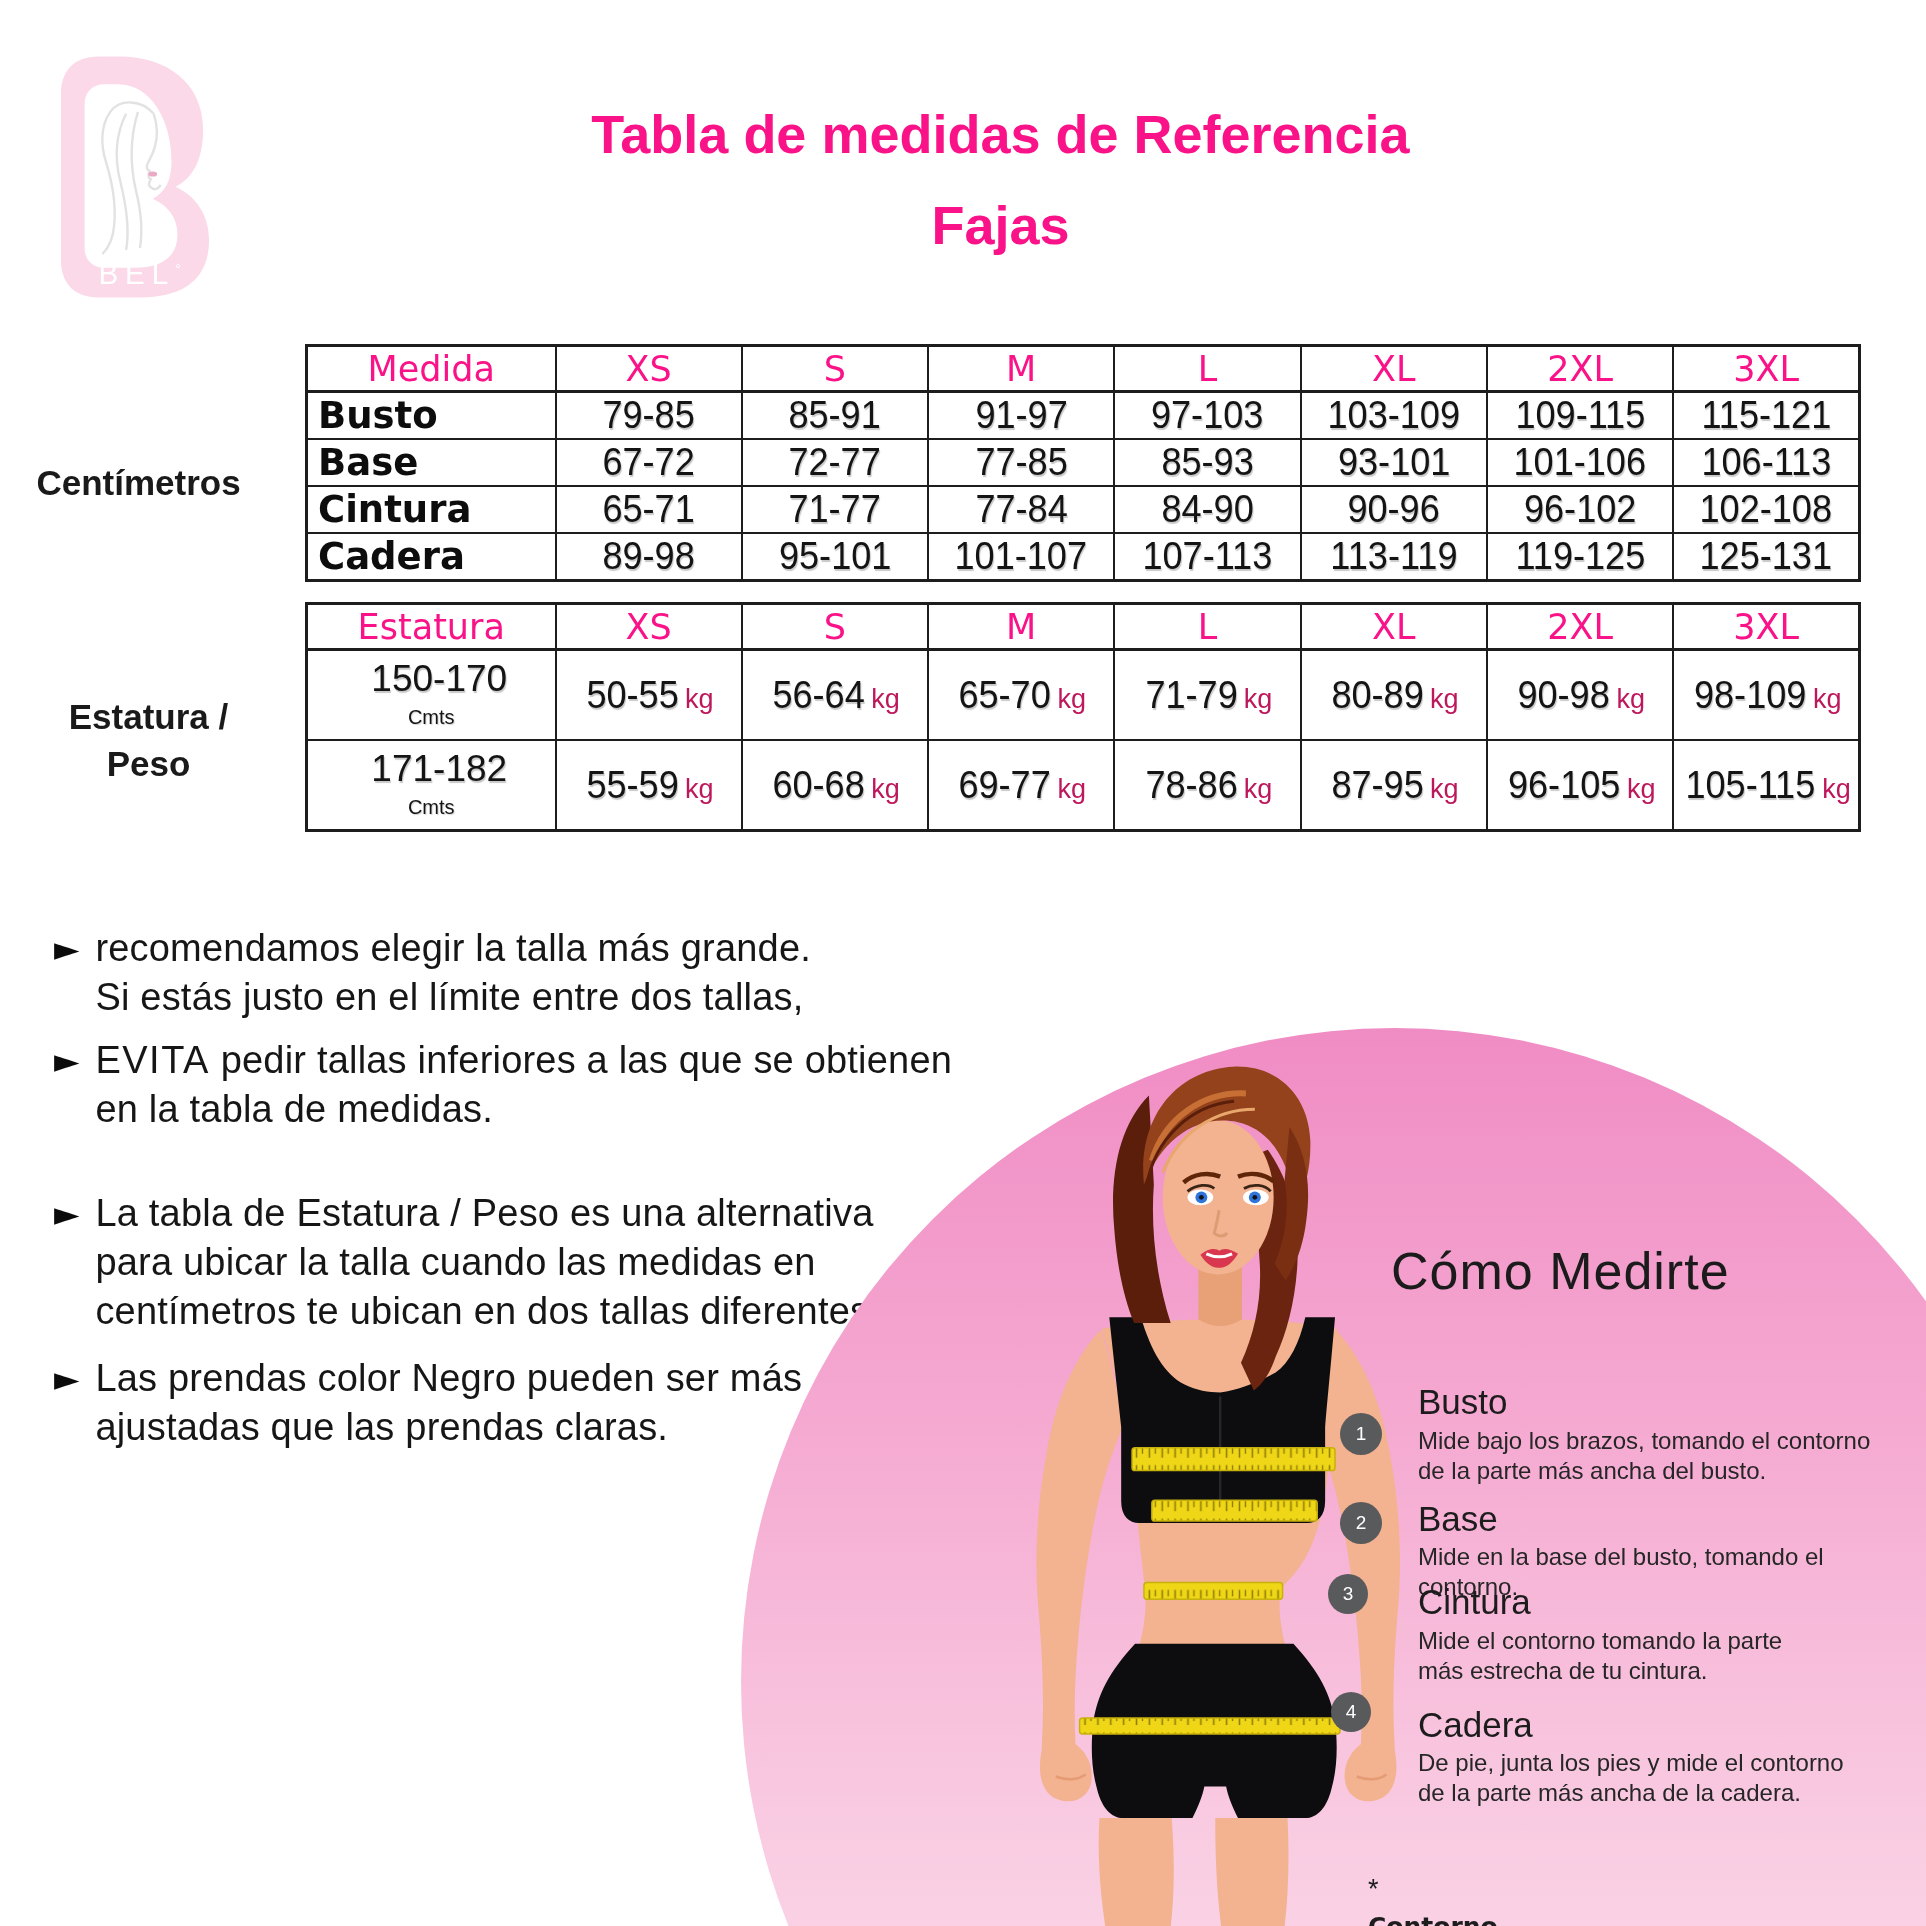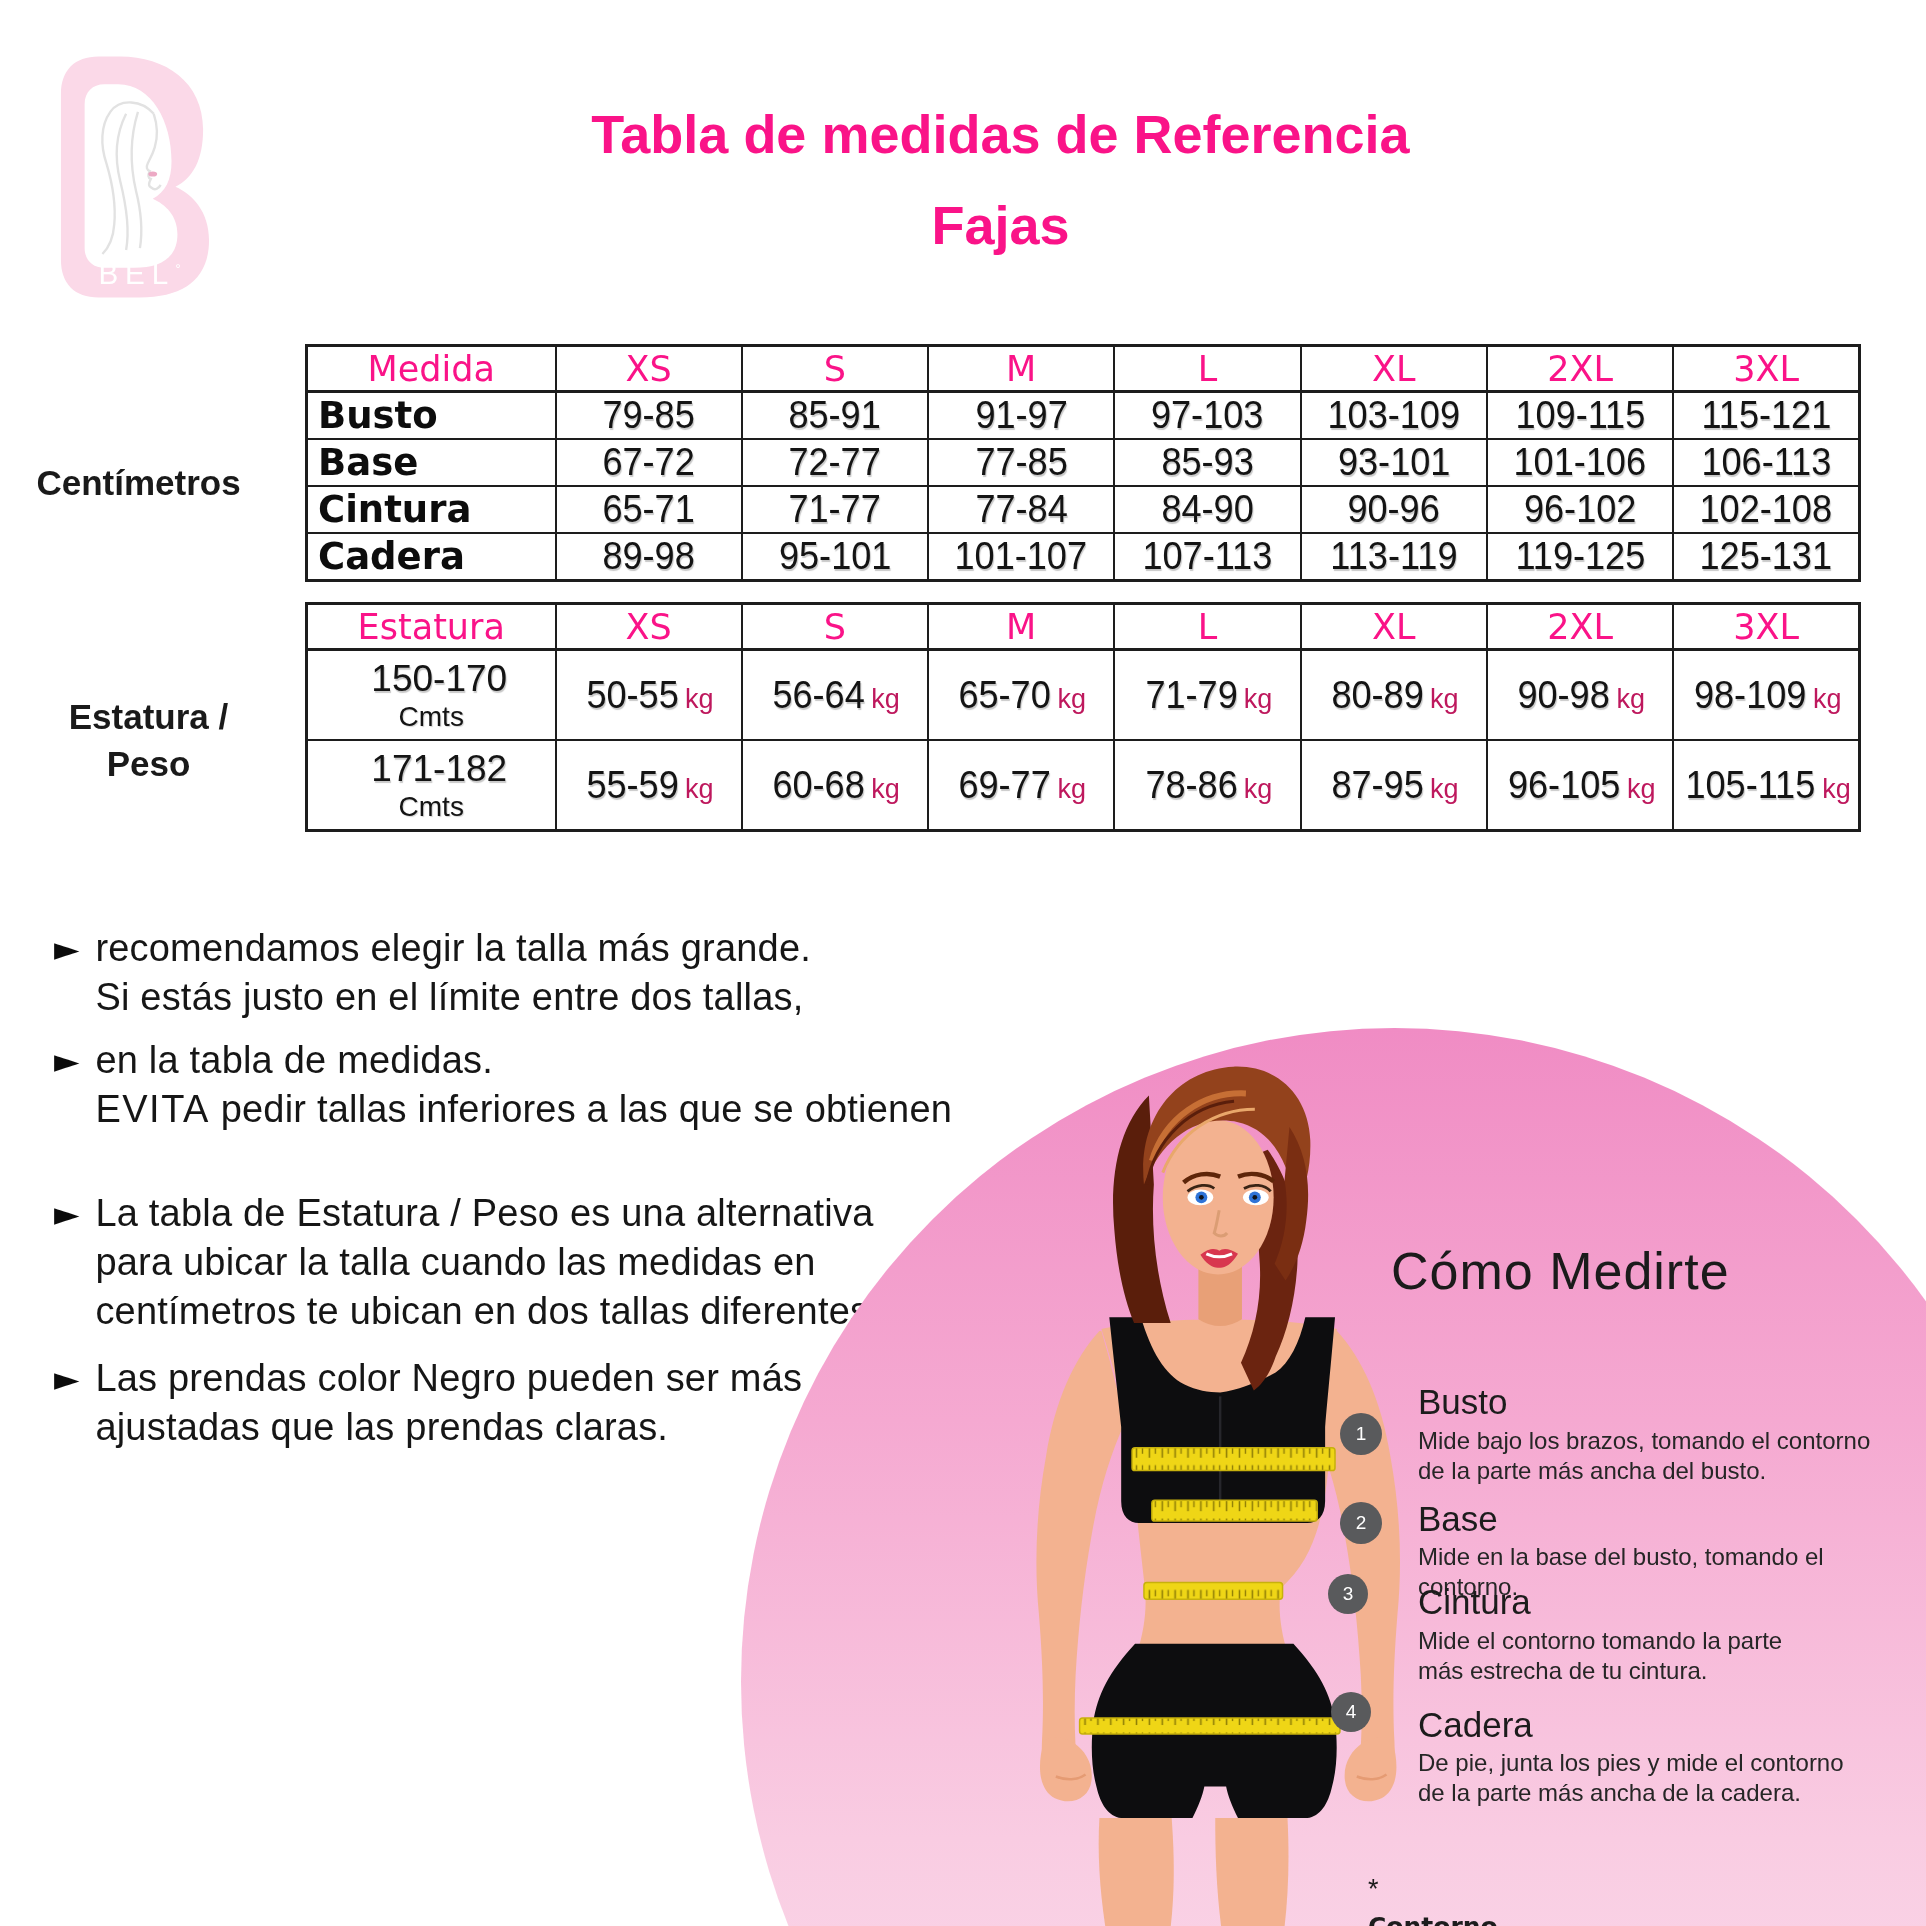--- a/index.html
+++ b/index.html
@@ -31,21 +31,21 @@
             font-family:"DejaVu Sans",sans-serif;font-weight:400;font-size:35px;color:#FA1388;}
   .t1 td{height:45px;}
   .t2 td{height:88px;}
   td.row-label{text-align:left;padding-left:10px;
                font-family:"DejaVu Sans",sans-serif;font-weight:700;font-size:37px;color:#0d0d0d;}
   .num{font-size:38px;color:#141414;display:inline-block;transform:scaleX(.95);
        text-shadow:1px 1.5px 1px rgba(110,110,110,.38);}
   .kg{font-size:27px;color:#be185d;margin-left:4px;}
   .range-big{display:block;font-size:37px;color:#141414;line-height:44px;
              text-shadow:1px 1.5px 1px rgba(110,110,110,.38);padding-left:16px;}
-  .range-small{display:block;font-size:28px;color:#141414;line-height:32px;
+  .range-small{display:block;font-size:20px;color:#141414;line-height:32px;
                text-shadow:1px 1px 1px rgba(110,110,110,.3);}
 
   
   .note{position:absolute;left:54px;display:flex;color:#161616;}
   .note .arrow{font-family:"DejaVu Sans",sans-serif;font-size:33px;line-height:49px;
                margin-right:16px;color:#0b0b0b;}
   .nline{display:block;font-size:38px;line-height:49px;letter-spacing:0.2px;font-weight:400;}
   .nlead{letter-spacing:1.5px;}
   .n1{top:924px;} .n2{top:1036px;} .n3{top:1189px;} .n4{top:1354px;}
 
@@ -224,22 +224,22 @@
 <div class="note n1">
   <span class="arrow">►</span>
   <div>
     <span class="nline">recomendamos elegir la talla más grande.</span>
     <span class="nline">Si estás justo en el límite entre dos tallas,</span>
   </div>
 </div>
 <div class="note n2">
   <span class="arrow">►</span>
   <div>
+    <span class="nline"><span class="nlead">EVITA</span><span> pedir tallas inferiores a las que se obtienen</span></span>
     <span class="nline">en la tabla de medidas.</span>
-    <span class="nline"><span class="nlead">EVITA</span><span> pedir tallas inferiores a las que se obtienen</span></span>
   </div>
 </div>
 <div class="note n3">
   <span class="arrow">►</span>
   <div>
     <span class="nline">La tabla de Estatura / Peso es una alternativa</span>
     <span class="nline">para ubicar la talla cuando las medidas en</span>
     <span class="nline">centímetros te ubican en dos tallas diferentes.</span>
   </div>
 </div>

